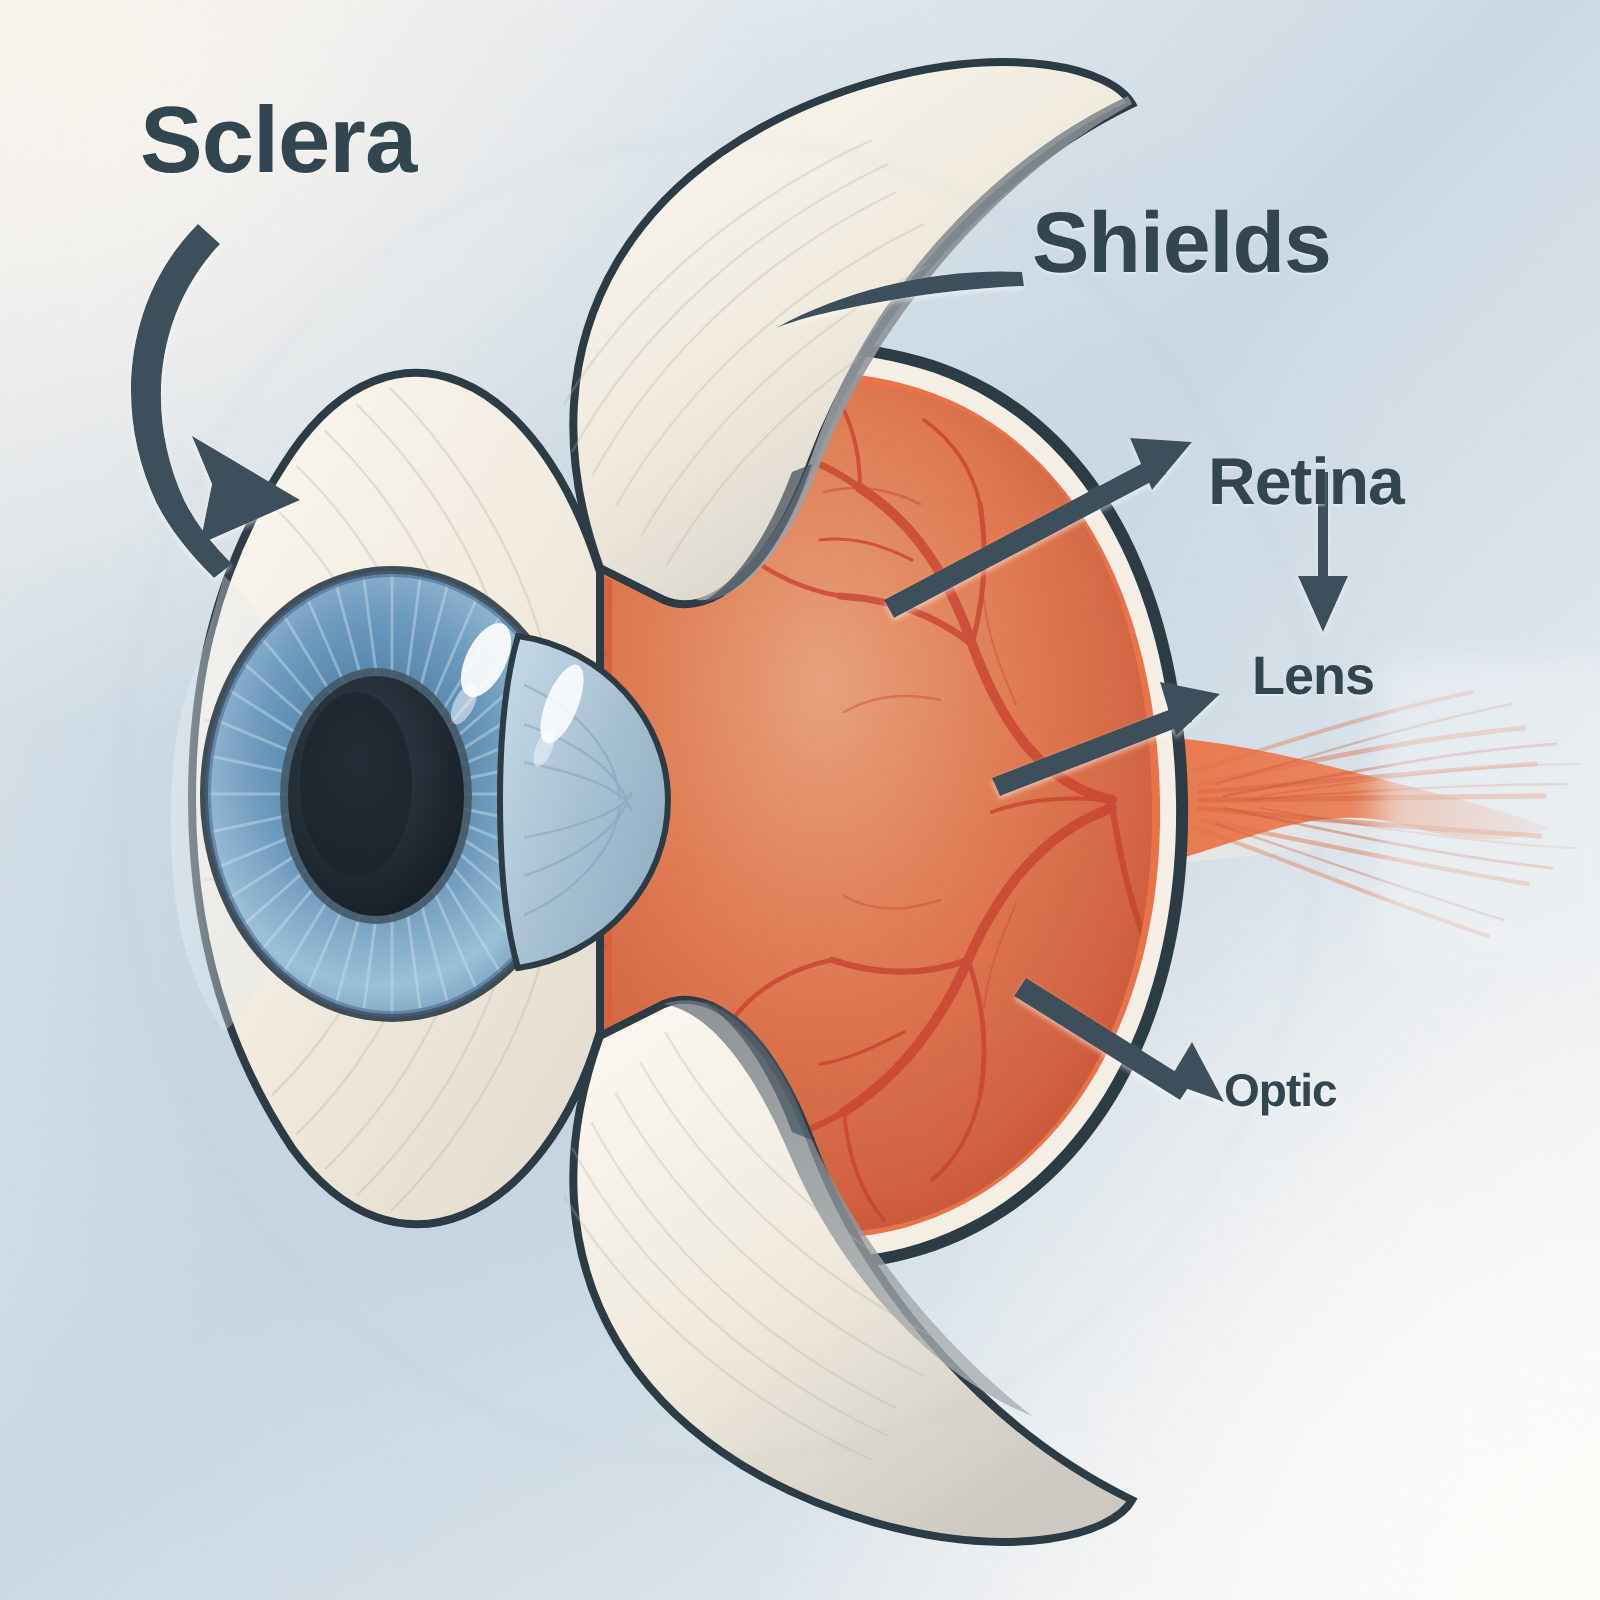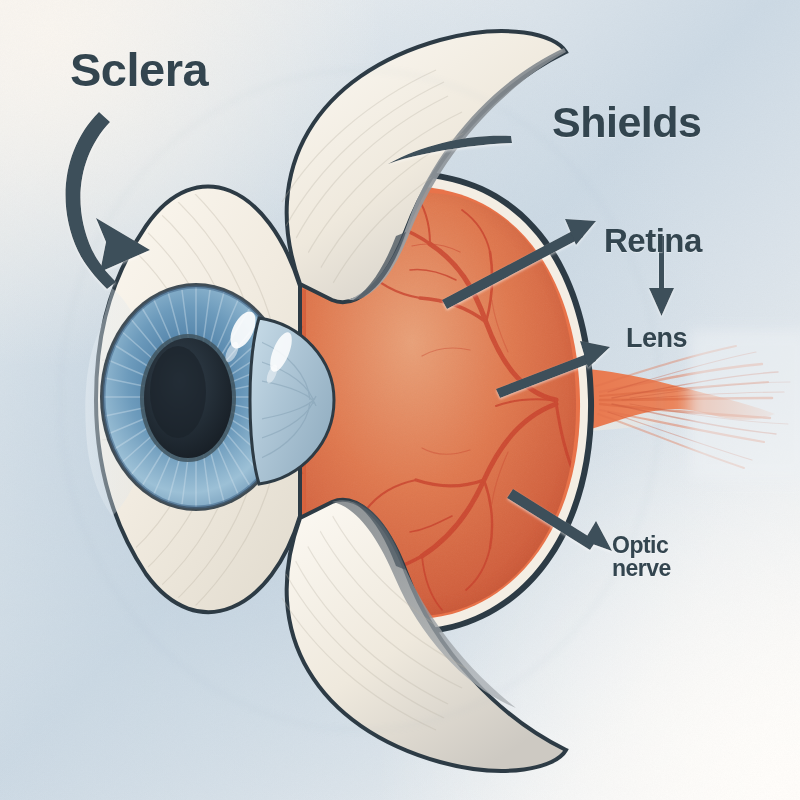--- a/index.html
+++ b/index.html
@@ -12,21 +12,21 @@
     position:absolute;
     font-family:"Liberation Sans", sans-serif;
     font-weight:bold;
     color:#33454f;
     line-height:1.02;
     letter-spacing:-0.5px;
     white-space:pre;
     text-shadow:0 1px 1px rgba(255,255,255,.45);
   }
   #lbl-sclera{left:70px;top:46px;font-size:47px;}
-  #lbl-shields{left:516px;top:101px;font-size:43px;margin-left:36px;}
+  #lbl-shields{left:516px;top:101px;font-size:43px;}
   #lbl-retina{left:604px;top:186px;font-size:33px;margin-top:38px;}
   #lbl-lens{left:626px;top:325px;font-size:27px;}
   #lbl-optic{left:612px;top:534px;font-size:23px;}
 </style>
 </head>
 <body>
 
 <div id="stage">
 
   <svg class="layer" viewBox="0 0 800 800">
@@ -433,15 +433,15 @@
   </svg>
 
   <div class="lbl" id="lbl-sclera">Sclera</div>
 
   <div class="lbl" id="lbl-shields">Shields</div>
 
   <div class="lbl" id="lbl-retina">Retina</div>
 
   <div class="lbl" id="lbl-lens">Lens</div>
 
-  <div class="lbl" id="lbl-optic"><span>Optic</span><br><span>nerve</span></div>
+  <div class="lbl" id="lbl-optic"><span>Optic</span><br></div>
 
 </div>
 
 </body></html>

